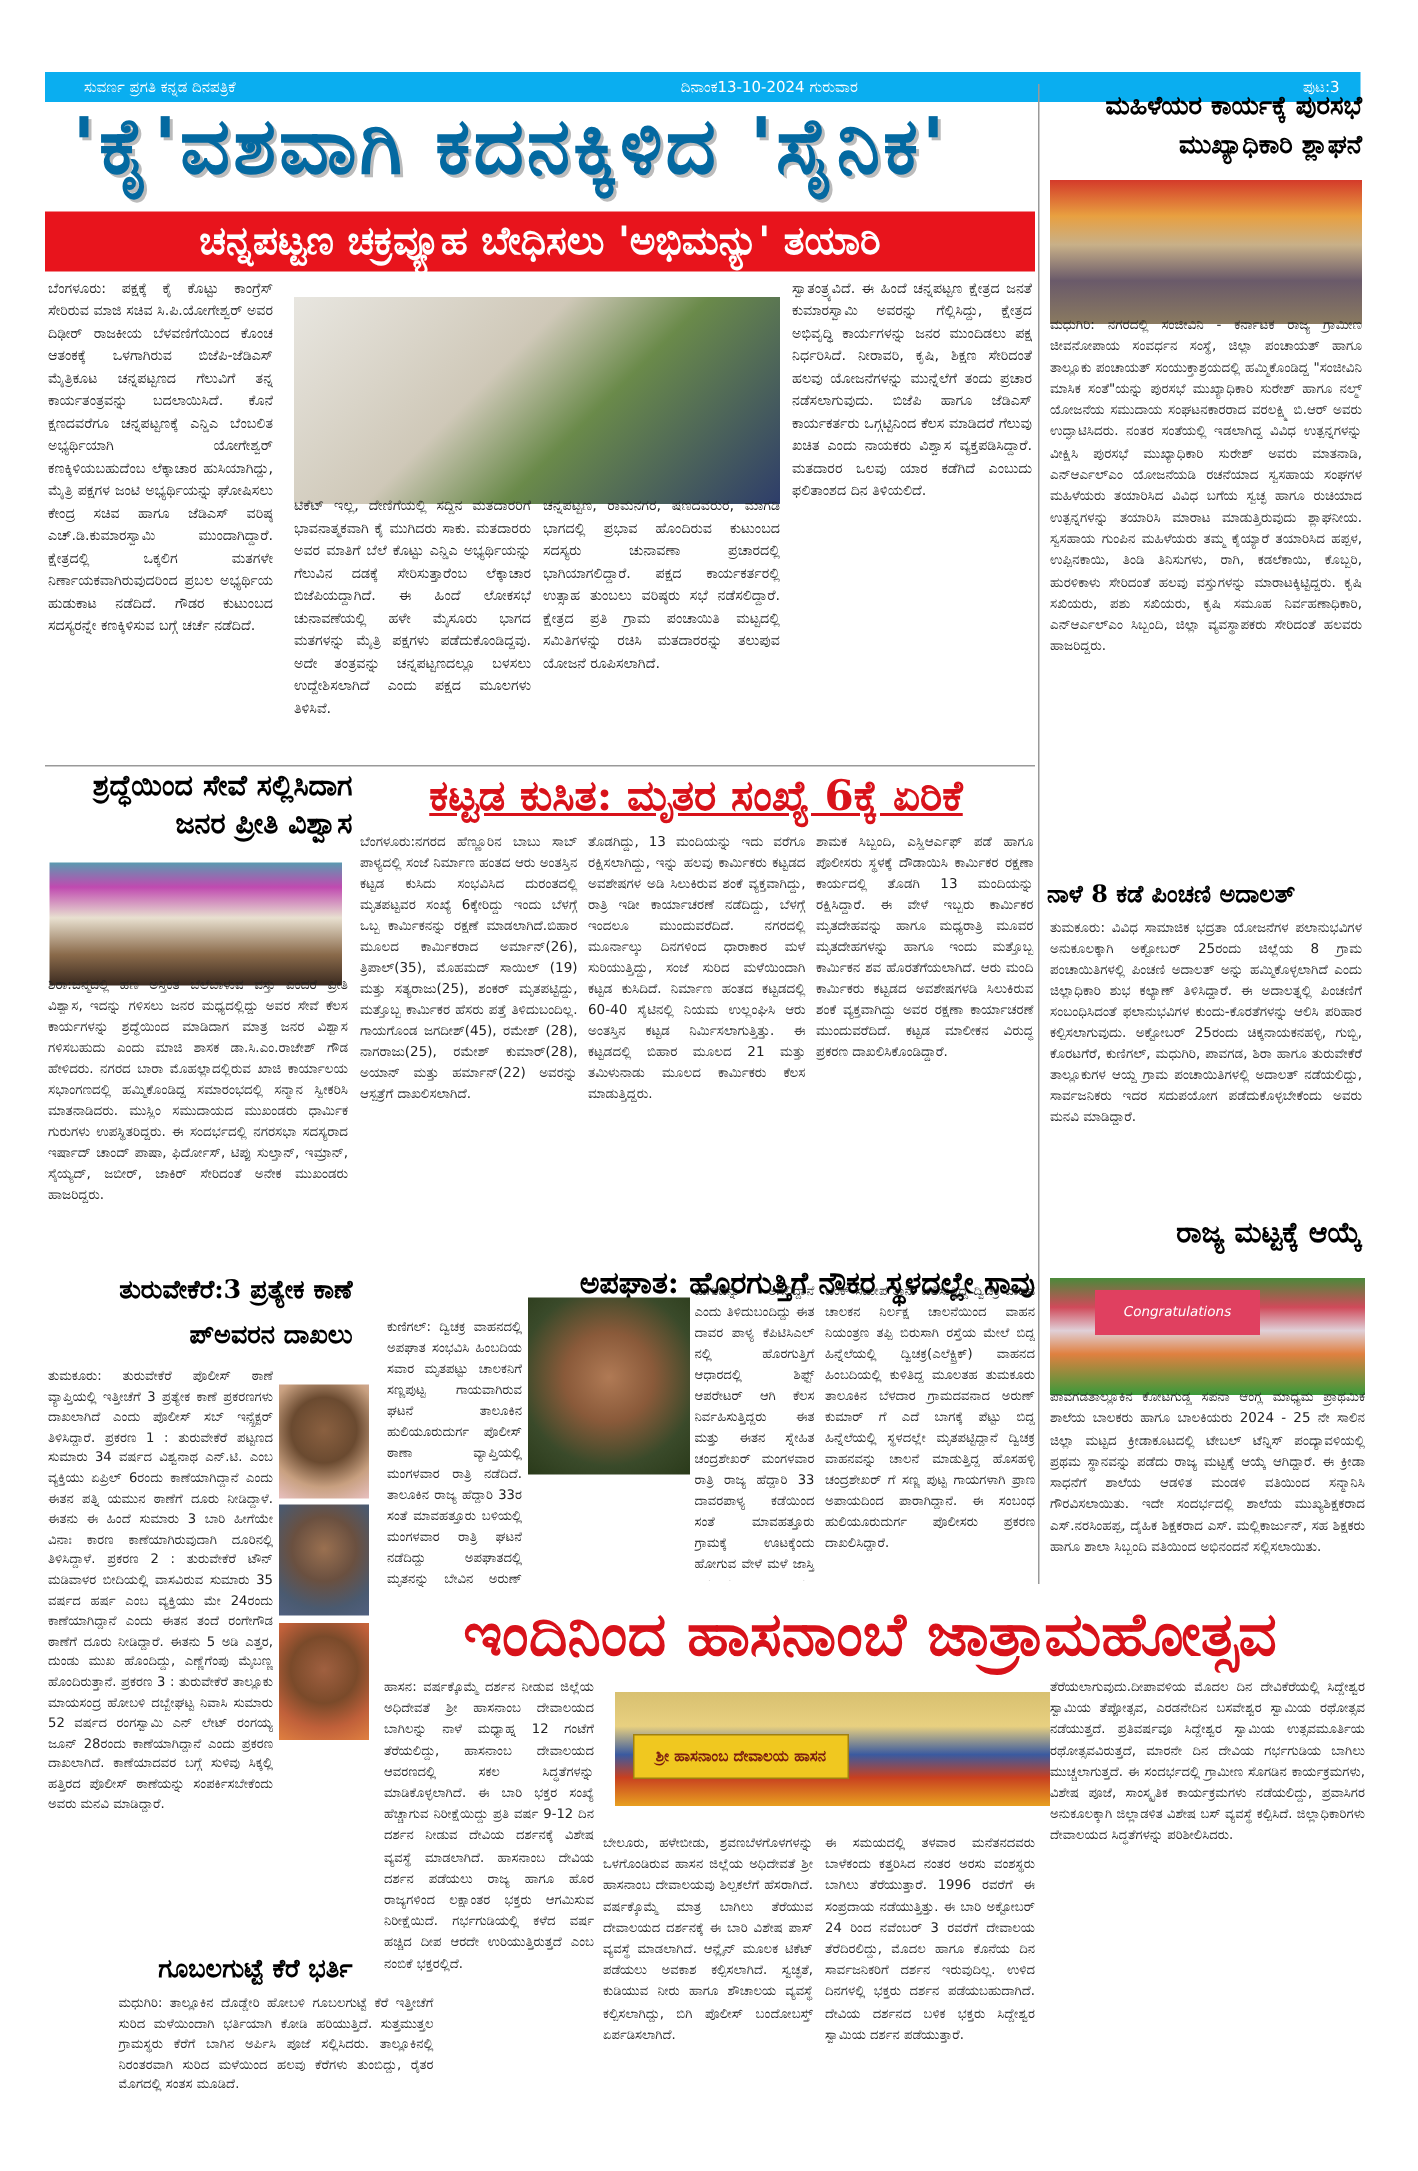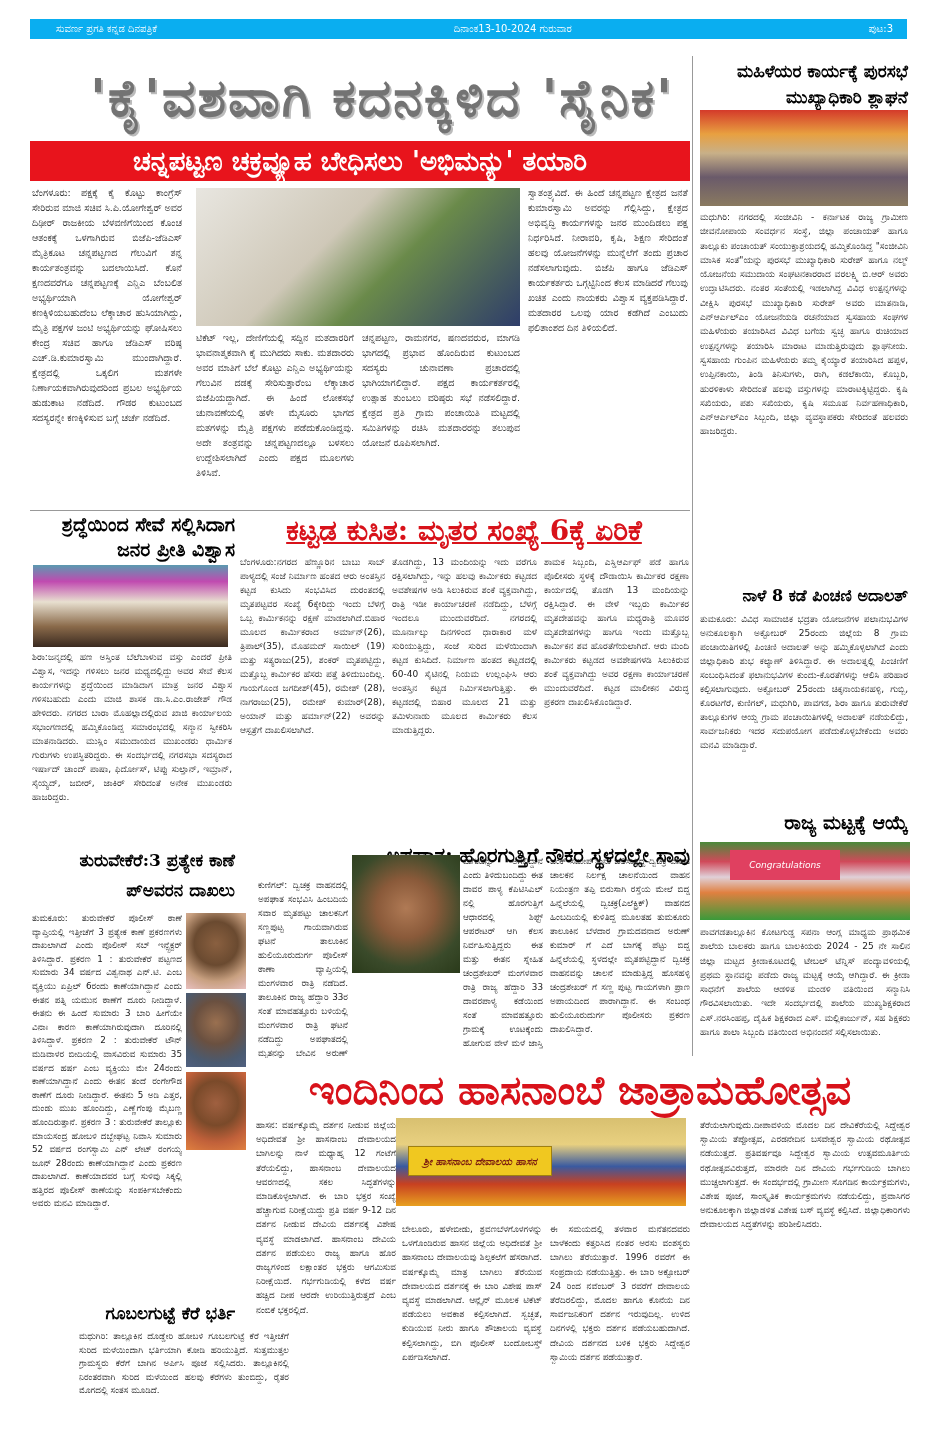--- a/index.html
+++ b/index.html
@@ -2,37 +2,37 @@
 <html><head>
 <meta charset="utf-8">
 <style>
   * { box-sizing: border-box; margin: 0; padding: 0; }
   body {
     width: 945px; height: 1447px; background: #ffffff; overflow: hidden;
     font-family: "DejaVu Sans", sans-serif; color: #111; position: relative;
   }
   .abs { position: absolute; }
   .masthead {
-    left: 30px; top: 19px; width: 877px; height: 20px; background: #0aaef0;
+    left: 30px; top: 48px; width: 877px; height: 20px; background: #0aaef0;
     color: #fff; font-size: 10px; display: flex; align-items: center;
     justify-content: space-between; padding: 0 14px 0 26px;
   }
   .headline-main {
-    left: 14px; top: 56px; width: 660px; height: 84px; font-family: "DejaVu Serif", serif;
-    font-weight: bold; font-size: 52px; text-align: right; line-height: 84px; letter-spacing: 2px;
-    color: #737373; text-shadow: 2px 2px 0 #bbb;
+    left: 48px; top: 56px; width: 660px; height: 84px; font-family: "DejaVu Serif", serif;
+    font-weight: bold; font-size: 52px; text-align: left; line-height: 84px; letter-spacing: 2px;
+    color: #0369a1; text-shadow: 2px 2px 0 #bbb;
   }
   .subhead-red {
     left: 30px; top: 141px; width: 660px; height: 40px; background: #e8141c; color: #fff;
     font-size: 26px; font-weight: bold; text-align: center; line-height: 40px;
   }
   .col-text {
     font-size: 9.5px; line-height: 15px; color: #222; text-align: justify; overflow: hidden;
   }
-  .photo { background: #888; overflow: hidden; position: absolute; }
+  .photo { background: #888; overflow: hidden; position: absolute; margin-top: 10px; }
   .h-black { font-weight: bold; color: #000; text-align: right; font-family: "DejaVu Serif", serif; }
   .h-red { font-weight: bold; color: #d8121a; text-align: center; font-family: "DejaVu Serif", serif; }
   .rule-v { position: absolute; width: 1px; background: #999; }
   .rule-h { position: absolute; height: 1px; background: #999; }
   .ph-lead { background: linear-gradient(135deg,#e8e6e0 0%,#cfc8b8 40%,#6a8a4a 60%,#2e3d6a 100%); }
   .ph-group { background: linear-gradient(180deg,#d43a2a 0%,#e8a040 25%,#c8b088 45%,#6a5a6a 70%,#8a7a60 100%); }
   .ph-hall { background: linear-gradient(180deg,#5a9ab0 0%,#c04ab0 20%,#e8e0d0 45%,#8a6a4a 75%,#3a2a20 100%); }
   .ph-man { background: radial-gradient(circle at 50% 45%,#b07a55 0%,#8a5a3a 35%,#3a4a2a 70%,#2a3a1a 100%); }
   .ph-face1 { background: radial-gradient(circle at 50% 40%,#8a6040 0%,#6a4a30 40%,#c8a080 70%,#e8c0c0 100%); }
   .ph-face2 { background: radial-gradient(circle at 50% 40%,#9a7050 0%,#6a5040 40%,#4a5a70 75%,#506080 100%); }
@@ -77,21 +77,21 @@
 
 <div class="abs h-black" style="left:30px;top:512px;width:205px;font-size:19px;line-height:25px;">ಶ್ರದ್ಧೆಯಿಂದ ಸೇವೆ ಸಲ್ಲಿಸಿದಾಗ ಜನರ ಪ್ರೀತಿ ವಿಶ್ವಾಸ</div>
 <div class="photo ph-hall" style="left:33px;top:565px;width:195px;height:82px;"></div>
 <div class="abs col-text" style="left:32px;top:650px;width:200px;height:180px;font-size:9px;line-height:14px;">ಶಿರಾ:ಜನ್ಮದಲ್ಲಿ ಹಣ ಅಸ್ತಿಂತ ಬೆಲೆಬಾಳುವ ವಸ್ತು ಎಂದರೆ ಪ್ರೀತಿ ವಿಶ್ವಾಸ, ಇದನ್ನು ಗಳಿಸಲು ಜನರ ಮಧ್ಯದಲ್ಲಿದ್ದು ಅವರ ಸೇವೆ ಕೆಲಸ ಕಾರ್ಯಗಳನ್ನು ಶ್ರದ್ಧೆಯಿಂದ ಮಾಡಿದಾಗ ಮಾತ್ರ ಜನರ ವಿಶ್ವಾಸ ಗಳಿಸಬಹುದು ಎಂದು ಮಾಜಿ ಶಾಸಕ ಡಾ.ಸಿ.ಎಂ.ರಾಜೇಶ್ ಗೌಡ ಹೇಳಿದರು. ನಗರದ ಬಾರಾ ಮೊಹಲ್ಲಾದಲ್ಲಿರುವ ಖಾಜಿ ಕಾರ್ಯಾಲಯ ಸಭಾಂಗಣದಲ್ಲಿ ಹಮ್ಮಿಕೊಂಡಿದ್ದ ಸಮಾರಂಭದಲ್ಲಿ ಸನ್ಮಾನ ಸ್ವೀಕರಿಸಿ ಮಾತನಾಡಿದರು. ಮುಸ್ಲಿಂ ಸಮುದಾಯದ ಮುಖಂಡರು ಧಾರ್ಮಿಕ ಗುರುಗಳು ಉಪಸ್ಥಿತರಿದ್ದರು. ಈ ಸಂದರ್ಭದಲ್ಲಿ ನಗರಸಭಾ ಸದಸ್ಯರಾದ ಇರ್ಷಾದ್ ಚಾಂದ್ ಪಾಷಾ, ಫಿರ್ದೋಸ್, ಟಿಪ್ಪು ಸುಲ್ತಾನ್, ಇಮ್ರಾನ್, ಸೈಯ್ಯದ್, ಜಬೀರ್, ಜಾಕಿರ್ ಸೇರಿದಂತೆ ಅನೇಕ ಮುಖಂಡರು ಹಾಜರಿದ್ದರು.</div>
 
 <div class="abs h-red" style="left:238px;top:510px;width:452px;font-size:28px;line-height:42px;text-decoration:underline;">ಕಟ್ಟಡ ಕುಸಿತ: ಮೃತರ ಸಂಖ್ಯೆ 6ಕ್ಕೆ ಏರಿಕೆ</div>
 <div class="abs col-text" style="left:240px;top:555px;width:145px;height:265px;font-size:9px;line-height:14px;">ಬೆಂಗಳೂರು:ನಗರದ ಹೆಣ್ಣೂರಿನ ಬಾಬು ಸಾಬ್ ಪಾಳ್ಯದಲ್ಲಿ ಸಂಜೆ ನಿರ್ಮಾಣ ಹಂತದ ಆರು ಅಂತಸ್ತಿನ ಕಟ್ಟಡ ಕುಸಿದು ಸಂಭವಿಸಿದ ದುರಂತದಲ್ಲಿ ಮೃತಪಟ್ಟವರ ಸಂಖ್ಯೆ 6ಕ್ಕೇರಿದ್ದು ಇಂದು ಬೆಳಗ್ಗೆ ಒಬ್ಬ ಕಾರ್ಮಿಕನನ್ನು ರಕ್ಷಣೆ ಮಾಡಲಾಗಿದೆ.ಬಿಹಾರ ಮೂಲದ ಕಾರ್ಮಿಕರಾದ ಅರ್ಮಾನ್(26), ತ್ರಿಪಾಲ್(35), ಮೊಹಮದ್ ಸಾಯಿಲ್ (19) ಮತ್ತು ಸತ್ಯರಾಜು(25), ಶಂಕರ್ ಮೃತಪಟ್ಟಿದ್ದು, ಮತ್ತೊಬ್ಬ ಕಾರ್ಮಿಕರ ಹೆಸರು ಪತ್ತೆ ತಿಳಿದುಬಂದಿಲ್ಲ. ಗಾಯಗೊಂಡ ಜಗದೀಶ್(45), ರಮೇಶ್ (28), ನಾಗರಾಜು(25), ರಮೇಶ್ ಕುಮಾರ್(28), ಅಯಾನ್ ಮತ್ತು ಹರ್ಮಾನ್(22) ಅವರನ್ನು ಆಸ್ಪತ್ರೆಗೆ ದಾಖಲಿಸಲಾಗಿದೆ.</div>
 <div class="abs col-text" style="left:392px;top:555px;width:145px;height:265px;font-size:9px;line-height:14px;">ತೊಡಗಿದ್ದು, 13 ಮಂದಿಯನ್ನು ಇದು ವರೆಗೂ ರಕ್ಷಿಸಲಾಗಿದ್ದು, ಇನ್ನು ಹಲವು ಕಾರ್ಮಿಕರು ಕಟ್ಟಡದ ಅವಶೇಷಗಳ ಅಡಿ ಸಿಲುಕಿರುವ ಶಂಕೆ ವ್ಯಕ್ತವಾಗಿದ್ದು, ರಾತ್ರಿ ಇಡೀ ಕಾರ್ಯಾಚರಣೆ ನಡೆದಿದ್ದು, ಬೆಳಗ್ಗೆ ಇಂದಲೂ ಮುಂದುವರೆದಿದೆ. ನಗರದಲ್ಲಿ ಮೂರ್ನಾಲ್ಕು ದಿನಗಳಿಂದ ಧಾರಾಕಾರ ಮಳೆ ಸುರಿಯುತ್ತಿದ್ದು, ಸಂಜೆ ಸುರಿದ ಮಳೆಯಿಂದಾಗಿ ಕಟ್ಟಡ ಕುಸಿದಿದೆ. ನಿರ್ಮಾಣ ಹಂತದ ಕಟ್ಟಡದಲ್ಲಿ 60-40 ಸೈಟಿನಲ್ಲಿ ನಿಯಮ ಉಲ್ಲಂಘಿಸಿ ಆರು ಅಂತಸ್ತಿನ ಕಟ್ಟಡ ನಿರ್ಮಿಸಲಾಗುತ್ತಿತ್ತು. ಈ ಕಟ್ಟಡದಲ್ಲಿ ಬಿಹಾರ ಮೂಲದ 21 ಮತ್ತು ತಮಿಳುನಾಡು ಮೂಲದ ಕಾರ್ಮಿಕರು ಕೆಲಸ ಮಾಡುತ್ತಿದ್ದರು.</div>
 <div class="abs col-text" style="left:544px;top:555px;width:145px;height:265px;font-size:9px;line-height:14px;">ಶಾಮಕ ಸಿಬ್ಬಂದಿ, ಎಸ್ಡಿಆರ್ಎಫ್ ಪಡೆ ಹಾಗೂ ಪೊಲೀಸರು ಸ್ಥಳಕ್ಕೆ ದೌಡಾಯಿಸಿ ಕಾರ್ಮಿಕರ ರಕ್ಷಣಾ ಕಾರ್ಯದಲ್ಲಿ ತೊಡಗಿ 13 ಮಂದಿಯನ್ನು ರಕ್ಷಿಸಿದ್ದಾರೆ. ಈ ವೇಳೆ ಇಬ್ಬರು ಕಾರ್ಮಿಕರ ಮೃತದೇಹವನ್ನು ಹಾಗೂ ಮಧ್ಯರಾತ್ರಿ ಮೂವರ ಮೃತದೇಹಗಳನ್ನು ಹಾಗೂ ಇಂದು ಮತ್ತೊಬ್ಬ ಕಾರ್ಮಿಕನ ಶವ ಹೊರತೆಗೆಯಲಾಗಿದೆ. ಆರು ಮಂದಿ ಕಾರ್ಮಿಕರು ಕಟ್ಟಡದ ಅವಶೇಷಗಳಡಿ ಸಿಲುಕಿರುವ ಶಂಕೆ ವ್ಯಕ್ತವಾಗಿದ್ದು ಅವರ ರಕ್ಷಣಾ ಕಾರ್ಯಾಚರಣೆ ಮುಂದುವರೆದಿದೆ. ಕಟ್ಟಡ ಮಾಲೀಕನ ವಿರುದ್ಧ ಪ್ರಕರಣ ದಾಖಲಿಸಿಕೊಂಡಿದ್ದಾರೆ.</div>
 
-<div class="abs h-black" style="left:698px;top:583px;width:210px;font-size:16px;line-height:26px;text-align:right;">ನಾಳೆ 8 ಕಡೆ ಪಿಂಚಣಿ ಅದಾಲತ್</div>
+<div class="abs h-black" style="left:698px;top:583px;width:210px;font-size:16px;line-height:26px;text-align:left;">ನಾಳೆ 8 ಕಡೆ ಪಿಂಚಣಿ ಅದಾಲತ್</div>
 <div class="abs col-text" style="left:700px;top:612px;width:208px;height:190px;font-size:9px;line-height:14px;">ತುಮಕೂರು: ವಿವಿಧ ಸಾಮಾಜಿಕ ಭದ್ರತಾ ಯೋಜನೆಗಳ ಪಲಾನುಭವಿಗಳ ಅನುಕೂಲಕ್ಕಾಗಿ ಅಕ್ಟೋಬರ್ 25ರಂದು ಜಿಲ್ಲೆಯ 8 ಗ್ರಾಮ ಪಂಚಾಯಿತಿಗಳಲ್ಲಿ ಪಿಂಚಣಿ ಅದಾಲತ್ ಅನ್ನು ಹಮ್ಮಿಕೊಳ್ಳಲಾಗಿದೆ ಎಂದು ಜಿಲ್ಲಾಧಿಕಾರಿ ಶುಭ ಕಲ್ಯಾಣ್ ತಿಳಿಸಿದ್ದಾರೆ. ಈ ಅದಾಲತ್ನಲ್ಲಿ ಪಿಂಚಣಿಗೆ ಸಂಬಂಧಿಸಿದಂತೆ ಫಲಾನುಭವಿಗಳ ಕುಂದು-ಕೊರತೆಗಳನ್ನು ಆಲಿಸಿ ಪರಿಹಾರ ಕಲ್ಪಿಸಲಾಗುವುದು. ಅಕ್ಟೋಬರ್ 25ರಂದು ಚಿಕ್ಕನಾಯಕನಹಳ್ಳಿ, ಗುಬ್ಬಿ, ಕೊರಟಗೆರೆ, ಕುಣಿಗಲ್, ಮಧುಗಿರಿ, ಪಾವಗಡ, ಶಿರಾ ಹಾಗೂ ತುರುವೇಕೆರೆ ತಾಲ್ಲೂಕುಗಳ ಆಯ್ದ ಗ್ರಾಮ ಪಂಚಾಯಿತಿಗಳಲ್ಲಿ ಅದಾಲತ್ ನಡೆಯಲಿದ್ದು, ಸಾರ್ವಜನಿಕರು ಇದರ ಸದುಪಯೋಗ ಪಡೆದುಕೊಳ್ಳಬೇಕೆಂದು ಅವರು ಮನವಿ ಮಾಡಿದ್ದಾರೆ.</div>
 
 <div class="abs h-black" style="left:30px;top:845px;width:205px;font-size:17px;line-height:30px;">ತುರುವೇಕೆರೆ:3 ಪ್ರತ್ಯೇಕ ಕಾಣೆ ಪ್ಅವರನ ದಾಖಲು</div>
 <div class="abs col-text" style="left:32px;top:912px;width:150px;height:345px;font-size:8.8px;line-height:13.6px;">ತುಮಕೂರು: ತುರುವೇಕೆರೆ ಪೊಲೀಸ್ ಠಾಣೆ ವ್ಯಾಪ್ತಿಯಲ್ಲಿ ಇತ್ತೀಚೆಗೆ 3 ಪ್ರತ್ಯೇಕ ಕಾಣೆ ಪ್ರಕರಣಗಳು ದಾಖಲಾಗಿದೆ ಎಂದು ಪೊಲೀಸ್ ಸಬ್ ಇನ್ಸ್ಪೆಕ್ಟರ್ ತಿಳಿಸಿದ್ದಾರೆ. ಪ್ರಕರಣ 1 : ತುರುವೇಕೆರೆ ಪಟ್ಟಣದ ಸುಮಾರು 34 ವರ್ಷದ ವಿಶ್ವನಾಥ ಎನ್.ಟಿ. ಎಂಬ ವ್ಯಕ್ತಿಯು ಏಪ್ರಿಲ್ 6ರಂದು ಕಾಣೆಯಾಗಿದ್ದಾನೆ ಎಂದು ಈತನ ಪತ್ನಿ ಯಮುನ ಠಾಣೆಗೆ ದೂರು ನೀಡಿದ್ದಾಳೆ. ಈತನು ಈ ಹಿಂದೆ ಸುಮಾರು 3 ಬಾರಿ ಹೀಗೆಯೇ ವಿನಾಃ ಕಾರಣ ಕಾಣೆಯಾಗಿರುವುದಾಗಿ ದೂರಿನಲ್ಲಿ ತಿಳಿಸಿದ್ದಾಳೆ. ಪ್ರಕರಣ 2 : ತುರುವೇಕೆರೆ ಟೌನ್ ಮಡಿವಾಳರ ಬೀದಿಯಲ್ಲಿ ವಾಸವಿರುವ ಸುಮಾರು 35 ವರ್ಷದ ಹರ್ಷ ಎಂಬ ವ್ಯಕ್ತಿಯು ಮೇ 24ರಂದು ಕಾಣೆಯಾಗಿದ್ದಾನೆ ಎಂದು ಈತನ ತಂದೆ ರಂಗೇಗೌಡ ಠಾಣೆಗೆ ದೂರು ನೀಡಿದ್ದಾರೆ. ಈತನು 5 ಅಡಿ ಎತ್ತರ, ದುಂಡು ಮುಖ ಹೊಂದಿದ್ದು, ಎಣ್ಣೆಗೆಂಪು ಮೈಬಣ್ಣ ಹೊಂದಿರುತ್ತಾನೆ. ಪ್ರಕರಣ 3 : ತುರುವೇಕೆರೆ ತಾಲ್ಲೂಕು ಮಾಯಸಂದ್ರ ಹೋಬಳಿ ದಬ್ಬೇಘಟ್ಟ ನಿವಾಸಿ ಸುಮಾರು 52 ವರ್ಷದ ರಂಗಸ್ವಾಮಿ ಎನ್ ಲೇಟ್ ರಂಗಯ್ಯ ಜೂನ್ 28ರಂದು ಕಾಣೆಯಾಗಿದ್ದಾನೆ ಎಂದು ಪ್ರಕರಣ ದಾಖಲಾಗಿದೆ. ಕಾಣೆಯಾದವರ ಬಗ್ಗೆ ಸುಳಿವು ಸಿಕ್ಕಲ್ಲಿ ಹತ್ತಿರದ ಪೊಲೀಸ್ ಠಾಣೆಯನ್ನು ಸಂಪರ್ಕಿಸಬೇಕೆಂದು ಅವರು ಮನವಿ ಮಾಡಿದ್ದಾರೆ.</div>
 <div class="photo ph-face1" style="left:186px;top:913px;width:60px;height:76px;"></div>
 <div class="photo ph-face2" style="left:186px;top:993px;width:60px;height:74px;"></div>
 <div class="photo ph-face3" style="left:186px;top:1072px;width:60px;height:78px;"></div>
 
 <div class="abs h-black" style="left:30px;top:1300px;width:205px;font-size:17px;line-height:26px;">ಗೂಬಲಗುಟ್ಟೆ ಕೆರೆ ಭರ್ತಿ</div>
 <div class="abs col-text" style="left:32px;top:1330px;width:210px;height:95px;font-size:8.8px;line-height:13.6px;margin-left:47px;">ಮಧುಗಿರಿ: ತಾಲ್ಲೂಕಿನ ದೊಡ್ಡೇರಿ ಹೋಬಳಿ ಗೂಬಲಗುಟ್ಟೆ ಕೆರೆ ಇತ್ತೀಚೆಗೆ ಸುರಿದ ಮಳೆಯಿಂದಾಗಿ ಭರ್ತಿಯಾಗಿ ಕೋಡಿ ಹರಿಯುತ್ತಿದೆ. ಸುತ್ತಮುತ್ತಲ ಗ್ರಾಮಸ್ಥರು ಕೆರೆಗೆ ಬಾಗಿನ ಅರ್ಪಿಸಿ ಪೂಜೆ ಸಲ್ಲಿಸಿದರು. ತಾಲ್ಲೂಕಿನಲ್ಲಿ ನಿರಂತರವಾಗಿ ಸುರಿದ ಮಳೆಯಿಂದ ಹಲವು ಕೆರೆಗಳು ತುಂಬಿದ್ದು, ರೈತರ ಮೊಗದಲ್ಲಿ ಸಂತಸ ಮೂಡಿದೆ.</div>
@@ -103,18 +103,18 @@
 <div class="abs col-text" style="left:550px;top:854px;width:140px;height:200px;font-size:8.8px;line-height:14px;">ಬಂಕ್ ಸಮೀಪ ತಾನು ಚಲಿಸುತ್ತಿದ್ದ ದ್ವಿಚಕ್ರ ವಾಹನ ಚಾಲಕನ ನಿರ್ಲಕ್ಷ ಚಾಲನೆಯಿಂದ ವಾಹನ ನಿಯಂತ್ರಣ ತಪ್ಪಿ ಬಿರುಸಾಗಿ ರಸ್ತೆಯ ಮೇಲೆ ಬಿದ್ದ ಹಿನ್ನೆಲೆಯಲ್ಲಿ ದ್ವಿಚಕ್ರ(ಎಲೆಕ್ಟ್ರಿಕ್) ವಾಹನದ ಹಿಂಬದಿಯಲ್ಲಿ ಕುಳಿತಿದ್ದ ಮೂಲತಹ ತುಮಕೂರು ತಾಲೂಕಿನ ಬೆಳದಾರ ಗ್ರಾಮದವನಾದ ಅರುಣ್ ಕುಮಾರ್ ಗೆ ಎದೆ ಬಾಗಕ್ಕೆ ಪೆಟ್ಟು ಬಿದ್ದ ಹಿನ್ನೆಲೆಯಲ್ಲಿ ಸ್ಥಳದಲ್ಲೇ ಮೃತಪಟ್ಟಿದ್ದಾನೆ ದ್ವಿಚಕ್ರ ವಾಹನವನ್ನು ಚಾಲನೆ ಮಾಡುತ್ತಿದ್ದ ಹೊಸಹಳ್ಳಿ ಚಂದ್ರಶೇಖರ್ ಗೆ ಸಣ್ಣ ಪುಟ್ಟ ಗಾಯಗಳಾಗಿ ಪ್ರಾಣ ಅಪಾಯದಿಂದ ಪಾರಾಗಿದ್ದಾನೆ. ಈ ಸಂಬಂಧ ಹುಲಿಯೂರುದುರ್ಗ ಪೊಲೀಸರು ಪ್ರಕರಣ ದಾಖಲಿಸಿದ್ದಾರೆ.</div>
 
 <div class="abs h-black" style="left:698px;top:805px;width:210px;font-size:19px;line-height:34px;">ರಾಜ್ಯ ಮಟ್ಟಕ್ಕೆ ಆಯ್ಕೆ</div>
 <div class="photo ph-team" style="left:700px;top:842px;width:210px;height:78px;">
   <div class="banner-cong">Congratulations</div>
 </div>
 <div class="abs col-text" style="left:700px;top:925px;width:210px;height:130px;font-size:9px;line-height:14.3px;">ಪಾವಗಡತಾಲ್ಲೂಕಿನ ಕೋಟಗುಡ್ಡ ಸಪನಾ ಆಂಗ್ಲ ಮಾಧ್ಯಮ ಪ್ರಾಥಮಿಕ ಶಾಲೆಯ ಬಾಲಕರು ಹಾಗೂ ಬಾಲಕಿಯರು 2024 - 25 ನೇ ಸಾಲಿನ ಜಿಲ್ಲಾ ಮಟ್ಟದ ಕ್ರೀಡಾಕೂಟದಲ್ಲಿ ಟೇಬಲ್ ಟೆನ್ನಿಸ್ ಪಂದ್ಯಾವಳಿಯಲ್ಲಿ ಪ್ರಥಮ ಸ್ಥಾನವನ್ನು ಪಡೆದು ರಾಜ್ಯ ಮಟ್ಟಕ್ಕೆ ಆಯ್ಕೆ ಆಗಿದ್ದಾರೆ. ಈ ಕ್ರೀಡಾ ಸಾಧನೆಗೆ ಶಾಲೆಯ ಆಡಳಿತ ಮಂಡಳಿ ವತಿಯಿಂದ ಸನ್ಮಾನಿಸಿ ಗೌರವಿಸಲಾಯಿತು. ಇದೇ ಸಂದರ್ಭದಲ್ಲಿ ಶಾಲೆಯ ಮುಖ್ಯಶಿಕ್ಷಕರಾದ ಎಸ್.ನರಸಿಂಹಪ್ಪ, ದೈಹಿಕ ಶಿಕ್ಷಕರಾದ ಎಸ್. ಮಲ್ಲಿಕಾರ್ಜುನ್, ಸಹ ಶಿಕ್ಷಕರು ಹಾಗೂ ಶಾಲಾ ಸಿಬ್ಬಂದಿ ವತಿಯಿಂದ ಅಭಿನಂದನೆ ಸಲ್ಲಿಸಲಾಯಿತು.</div>
 
 <div class="abs h-red" style="left:250px;top:1063px;width:660px;font-size:40px;line-height:54px;">ಇಂದಿನಿಂದ ಹಾಸನಾಂಬೆ ಜಾತ್ರಾಮಹೋತ್ಸವ</div>
 <div class="abs col-text" style="left:256px;top:1118px;width:140px;height:310px;font-size:8.8px;line-height:14.2px;">ಹಾಸನ: ವರ್ಷಕ್ಕೊಮ್ಮೆ ದರ್ಶನ ನೀಡುವ ಜಿಲ್ಲೆಯ ಅಧಿದೇವತೆ ಶ್ರೀ ಹಾಸನಾಂಬ ದೇವಾಲಯದ ಬಾಗಿಲನ್ನು ನಾಳೆ ಮಧ್ಯಾಹ್ನ 12 ಗಂಟೆಗೆ ತೆರೆಯಲಿದ್ದು, ಹಾಸನಾಂಬ ದೇವಾಲಯದ ಆವರಣದಲ್ಲಿ ಸಕಲ ಸಿದ್ಧತೆಗಳನ್ನು ಮಾಡಿಕೊಳ್ಳಲಾಗಿದೆ. ಈ ಬಾರಿ ಭಕ್ತರ ಸಂಖ್ಯೆ ಹೆಚ್ಚಾಗುವ ನಿರೀಕ್ಷೆಯಿದ್ದು ಪ್ರತಿ ವರ್ಷ 9-12 ದಿನ ದರ್ಶನ ನೀಡುವ ದೇವಿಯ ದರ್ಶನಕ್ಕೆ ವಿಶೇಷ ವ್ಯವಸ್ಥೆ ಮಾಡಲಾಗಿದೆ. ಹಾಸನಾಂಬ ದೇವಿಯ ದರ್ಶನ ಪಡೆಯಲು ರಾಜ್ಯ ಹಾಗೂ ಹೊರ ರಾಜ್ಯಗಳಿಂದ ಲಕ್ಷಾಂತರ ಭಕ್ತರು ಆಗಮಿಸುವ ನಿರೀಕ್ಷೆಯಿದೆ. ಗರ್ಭಗುಡಿಯಲ್ಲಿ ಕಳೆದ ವರ್ಷ ಹಚ್ಚಿದ ದೀಪ ಆರದೇ ಉರಿಯುತ್ತಿರುತ್ತದೆ ಎಂಬ ನಂಬಿಕೆ ಭಕ್ತರಲ್ಲಿದೆ.</div>
-<div class="photo ph-temple" style="left:396px;top:1118px;width:290px;height:88px;font-style:italic;">
+<div class="photo ph-temple" style="left:410px;top:1118px;width:290px;height:76px;">
   <div class="sign-board">ಶ್ರೀ ಹಾಸನಾಂಬ ದೇವಾಲಯ ಹಾಸನ</div>
 </div>
 <div class="abs col-text" style="left:402px;top:1222px;width:140px;height:206px;font-size:8.8px;line-height:14.2px;">ಬೇಲೂರು, ಹಳೇಬೀಡು, ಶ್ರವಣಬೆಳಗೊಳಗಳನ್ನು ಒಳಗೊಂಡಿರುವ ಹಾಸನ ಜಿಲ್ಲೆಯ ಅಧಿದೇವತೆ ಶ್ರೀ ಹಾಸನಾಂಬ ದೇವಾಲಯವು ಶಿಲ್ಪಕಲೆಗೆ ಹೆಸರಾಗಿದೆ. ವರ್ಷಕ್ಕೊಮ್ಮೆ ಮಾತ್ರ ಬಾಗಿಲು ತೆರೆಯುವ ದೇವಾಲಯದ ದರ್ಶನಕ್ಕೆ ಈ ಬಾರಿ ವಿಶೇಷ ಪಾಸ್ ವ್ಯವಸ್ಥೆ ಮಾಡಲಾಗಿದೆ. ಆನ್ಲೈನ್ ಮೂಲಕ ಟಿಕೆಟ್ ಪಡೆಯಲು ಅವಕಾಶ ಕಲ್ಪಿಸಲಾಗಿದೆ. ಸ್ವಚ್ಛತೆ, ಕುಡಿಯುವ ನೀರು ಹಾಗೂ ಶೌಚಾಲಯ ವ್ಯವಸ್ಥೆ ಕಲ್ಪಿಸಲಾಗಿದ್ದು, ಬಿಗಿ ಪೊಲೀಸ್ ಬಂದೋಬಸ್ತ್ ಏರ್ಪಡಿಸಲಾಗಿದೆ.</div>
 <div class="abs col-text" style="left:550px;top:1222px;width:140px;height:206px;font-size:8.8px;line-height:14.2px;">ಈ ಸಮಯದಲ್ಲಿ ತಳವಾರ ಮನೆತನದವರು ಬಾಳೆಕಂದು ಕತ್ತರಿಸಿದ ನಂತರ ಅರಸು ವಂಶಸ್ಥರು ಬಾಗಿಲು ತೆರೆಯುತ್ತಾರೆ. 1996 ರವರೆಗೆ ಈ ಸಂಪ್ರದಾಯ ನಡೆಯುತ್ತಿತ್ತು. ಈ ಬಾರಿ ಅಕ್ಟೋಬರ್ 24 ರಿಂದ ನವೆಂಬರ್ 3 ರವರೆಗೆ ದೇವಾಲಯ ತೆರೆದಿರಲಿದ್ದು, ಮೊದಲ ಹಾಗೂ ಕೊನೆಯ ದಿನ ಸಾರ್ವಜನಿಕರಿಗೆ ದರ್ಶನ ಇರುವುದಿಲ್ಲ. ಉಳಿದ ದಿನಗಳಲ್ಲಿ ಭಕ್ತರು ದರ್ಶನ ಪಡೆಯಬಹುದಾಗಿದೆ. ದೇವಿಯ ದರ್ಶನದ ಬಳಿಕ ಭಕ್ತರು ಸಿದ್ದೇಶ್ವರ ಸ್ವಾಮಿಯ ದರ್ಶನ ಪಡೆಯುತ್ತಾರೆ.</div>
 <div class="abs col-text" style="left:700px;top:1118px;width:210px;height:310px;font-size:8.8px;line-height:14.2px;">ತೆರೆಯಲಾಗುವುದು.ದೀಪಾವಳಿಯ ಮೊದಲ ದಿನ ದೇವಿಕೆರೆಯಲ್ಲಿ ಸಿದ್ದೇಶ್ವರ ಸ್ವಾಮಿಯ ತೆಪ್ಪೋತ್ಸವ, ಎರಡನೇದಿನ ಬಸವೇಶ್ವರ ಸ್ವಾಮಿಯ ರಥೋತ್ಸವ ನಡೆಯುತ್ತದೆ. ಪ್ರತಿವರ್ಷವೂ ಸಿದ್ದೇಶ್ವರ ಸ್ವಾಮಿಯ ಉತ್ಸವಮೂರ್ತಿಯ ರಥೋತ್ಸವವಿರುತ್ತದೆ, ಮಾರನೇ ದಿನ ದೇವಿಯ ಗರ್ಭಗುಡಿಯ ಬಾಗಿಲು ಮುಚ್ಚಲಾಗುತ್ತದೆ. ಈ ಸಂದರ್ಭದಲ್ಲಿ ಗ್ರಾಮೀಣ ಸೊಗಡಿನ ಕಾರ್ಯಕ್ರಮಗಳು, ವಿಶೇಷ ಪೂಜೆ, ಸಾಂಸ್ಕೃತಿಕ ಕಾರ್ಯಕ್ರಮಗಳು ನಡೆಯಲಿದ್ದು, ಪ್ರವಾಸಿಗರ ಅನುಕೂಲಕ್ಕಾಗಿ ಜಿಲ್ಲಾಡಳಿತ ವಿಶೇಷ ಬಸ್ ವ್ಯವಸ್ಥೆ ಕಲ್ಪಿಸಿದೆ. ಜಿಲ್ಲಾಧಿಕಾರಿಗಳು ದೇವಾಲಯದ ಸಿದ್ಧತೆಗಳನ್ನು ಪರಿಶೀಲಿಸಿದರು.</div>
 
 </body></html>

